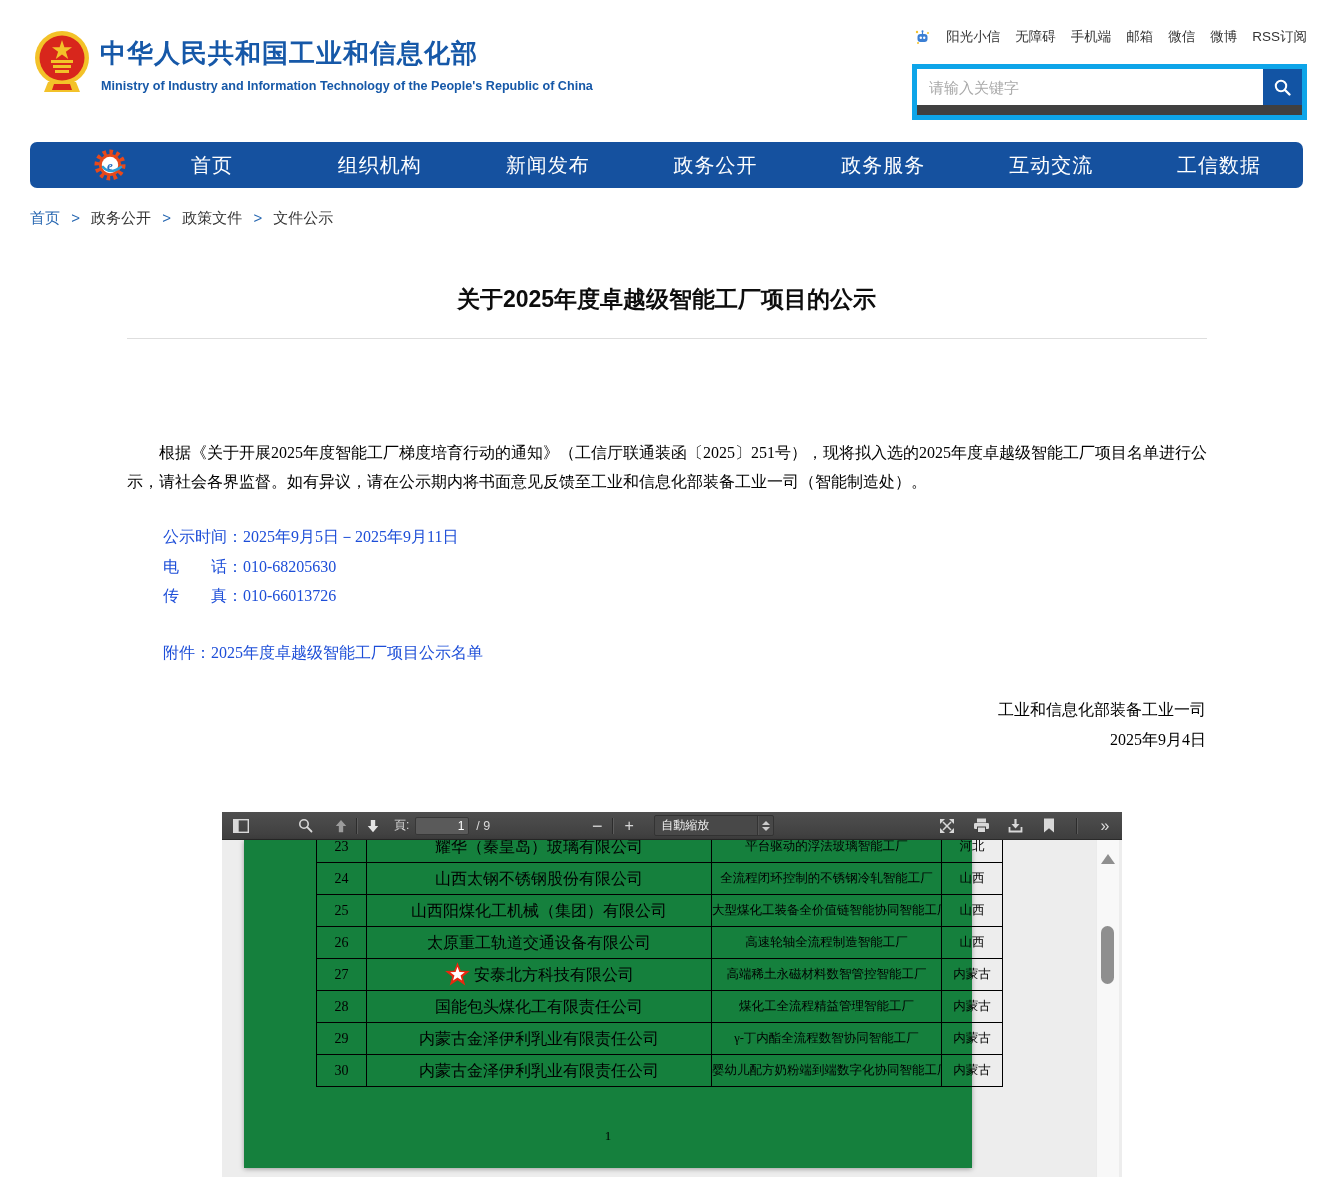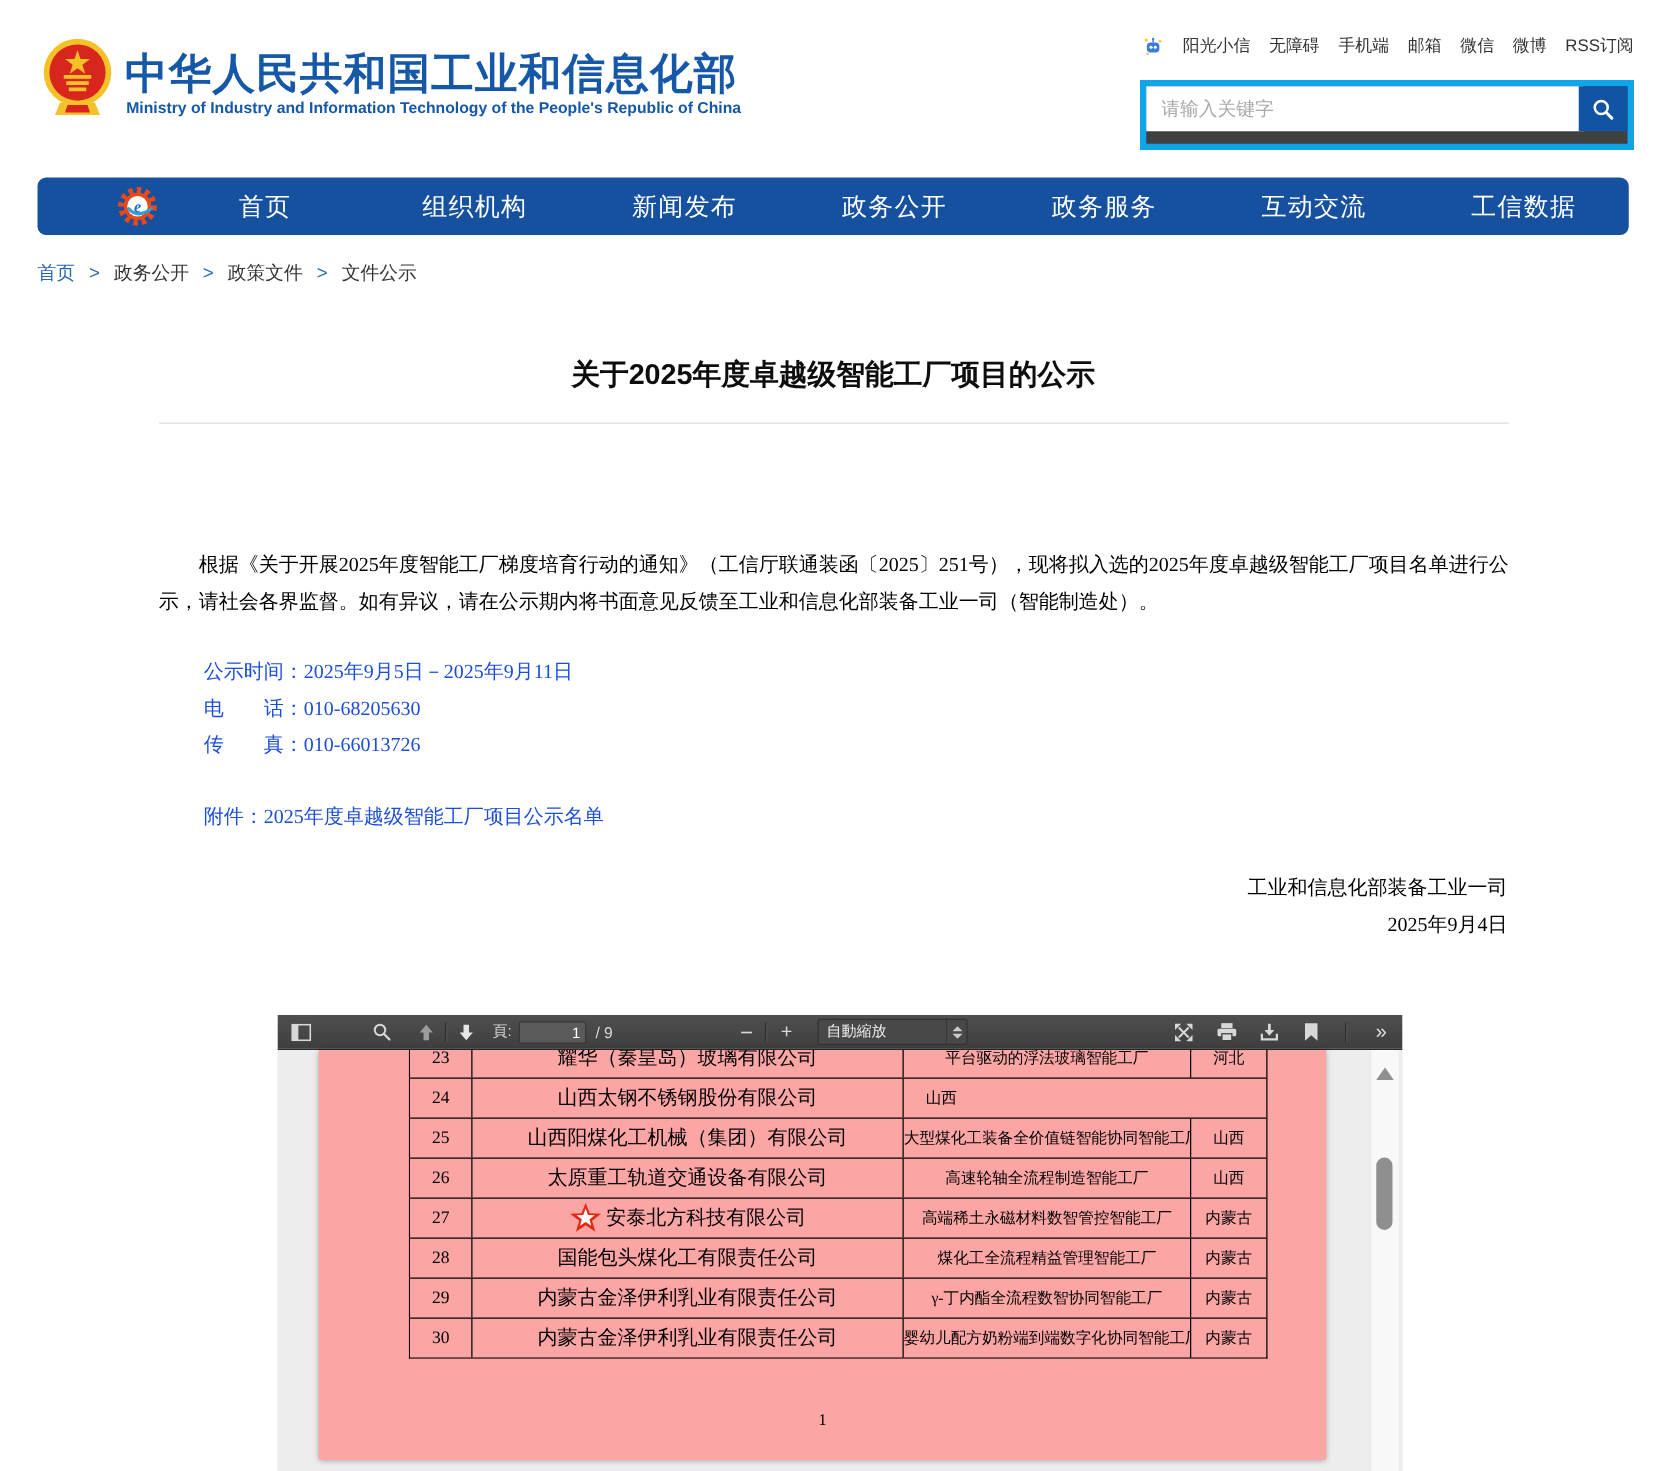--- a/index.html
+++ b/index.html
@@ -1,21 +1,21 @@
 <!DOCTYPE html>
 <html><head>
 <meta charset="utf-8">
 <style>
   html,body{margin:0;padding:0;background:#fff;}
   .screen{position:relative;width:1333px;height:1177px;background:#fff;overflow:hidden;
           font-family:"Liberation Sans","DejaVu Sans",sans-serif;}
 
   
   .emblem{position:absolute;left:34px;top:30px;width:56px;height:68px;}
-  .site-title{position:absolute;left:100px;top:36px;font-size:34px;font-weight:bold;color:#1658a8;letter-spacing:1px;text-align:right;}
+  .site-title{position:absolute;left:100px;top:36px;font-size:26px;font-weight:bold;color:#1658a8;letter-spacing:1px;text-align:right;}
   .site-subtitle{position:absolute;left:101px;top:79px;font-size:12.6px;font-weight:bold;color:#1658a8;}
   .quick-links{position:absolute;top:28px;right:26px;display:flex;align-items:center;gap:15px;font-size:13.5px;color:#333;}
   .quick-links span.lnk{cursor:pointer;}
   .search-box{position:absolute;top:64px;left:912px;width:395px;height:56px;border:5px solid #0ea5e9;box-sizing:border-box;background:#404040;}
   .search-box input{position:absolute;left:0;top:0;width:350px;height:36px;border:none;outline:none;padding:0 0 0 12px;font-size:15px;color:#333;box-sizing:border-box;font-family:inherit;}
   .search-box input::placeholder{color:#a9a9a9;}
   .search-btn{position:absolute;right:0;top:0;width:39px;height:36px;background:#1254a4;border:none;cursor:pointer;display:flex;align-items:center;justify-content:center;}
 
   
   .nav{position:absolute;left:30px;top:142px;width:1273px;height:46px;background:#15519f;border-radius:7px;display:flex;align-items:center;color:#fff;}
@@ -52,21 +52,21 @@
   .zoom-select{margin-left:14px;width:112px;height:19px;background:#484848;border:1px solid #333;border-radius:2px;display:flex;align-items:center;font-size:12px;color:#eee;padding:0 0 0 6px;cursor:pointer;flex:0 0 auto;}
   .zoom-select .zs-label{flex:1;}
   .zoom-select .zs-div{width:1px;height:100%;background:#333;border-right:1px solid #555;}
   .zoom-select .zs-arrows{width:14px;display:flex;flex-direction:column;align-items:center;gap:2px;}
   .tri-up{width:0;height:0;border-left:4px solid transparent;border-right:4px solid transparent;border-bottom:4px solid #ccc;}
   .tri-dn{width:0;height:0;border-left:4px solid transparent;border-right:4px solid transparent;border-top:4px solid #ccc;}
   .tb-right{margin-left:auto;display:flex;align-items:center;gap:12px;margin-right:6px;}
   .chev{font-size:16px;color:#ddd;line-height:16px;}
 
   .pdf-body{position:absolute;left:0;top:28px;width:100%;height:337px;background:#ededed;}
-  .pdf-page{position:absolute;left:33px;top:0;width:806px;height:328px;background:#fca5a5;box-shadow:0 1px 5px rgba(0,0,0,.35);}
+  .pdf-page{position:absolute;left:22px;top:0;width:728px;height:328px;background:#15803d;box-shadow:0 1px 5px rgba(0,0,0,.35);}
   .table-clip{position:absolute;left:72px;top:0;width:689px;height:247px;overflow:hidden;}
   .ptable{margin-top:-9px;width:685px;border:1px solid #000;border-top:none;font-family:"Liberation Serif","DejaVu Serif",serif;}
   .trow{display:flex;border-top:1px solid #000;}
   .trow:first-child{border-top:none;}
   .tcell{height:31px;line-height:31px;text-align:center;overflow:hidden;white-space:nowrap;box-sizing:border-box;}
   .c-seq{width:50px;font-size:14px;border-right:1px solid #000;}
   .c-company{width:345px;font-size:16px;border-right:1px solid #000;display:flex;align-items:center;justify-content:center;}
   .c-project{width:230px;font-size:12.5px;border-right:1px solid #000;}
   .c-prov{width:60px;font-size:12.5px;}
   .star{width:27px;height:27px;margin-right:3px;flex:0 0 auto;}
@@ -249,20 +249,21 @@
                 </div>
               <div class="tcell c-project">平台驱动的浮法玻璃智能工厂</div>
               <div class="tcell c-prov">河北</div>
             </div>
 
             <div class="trow">
               <div class="tcell c-seq">24</div>
               <div class="tcell c-company">
                   <span>山西太钢不锈钢股份有限公司</span>
                 </div>
+              <div class="tcell c-project">全流程闭环控制的不锈钢冷轧智能工厂</div>
               <div class="tcell c-prov">山西</div>
             </div>
 
             <div class="trow">
               <div class="tcell c-seq">25</div>
               <div class="tcell c-company">
                   <span>山西阳煤化工机械（集团）有限公司</span>
                 </div>
               <div class="tcell c-project">大型煤化工装备全价值链智能协同智能工厂</div>
               <div class="tcell c-prov">山西</div>

